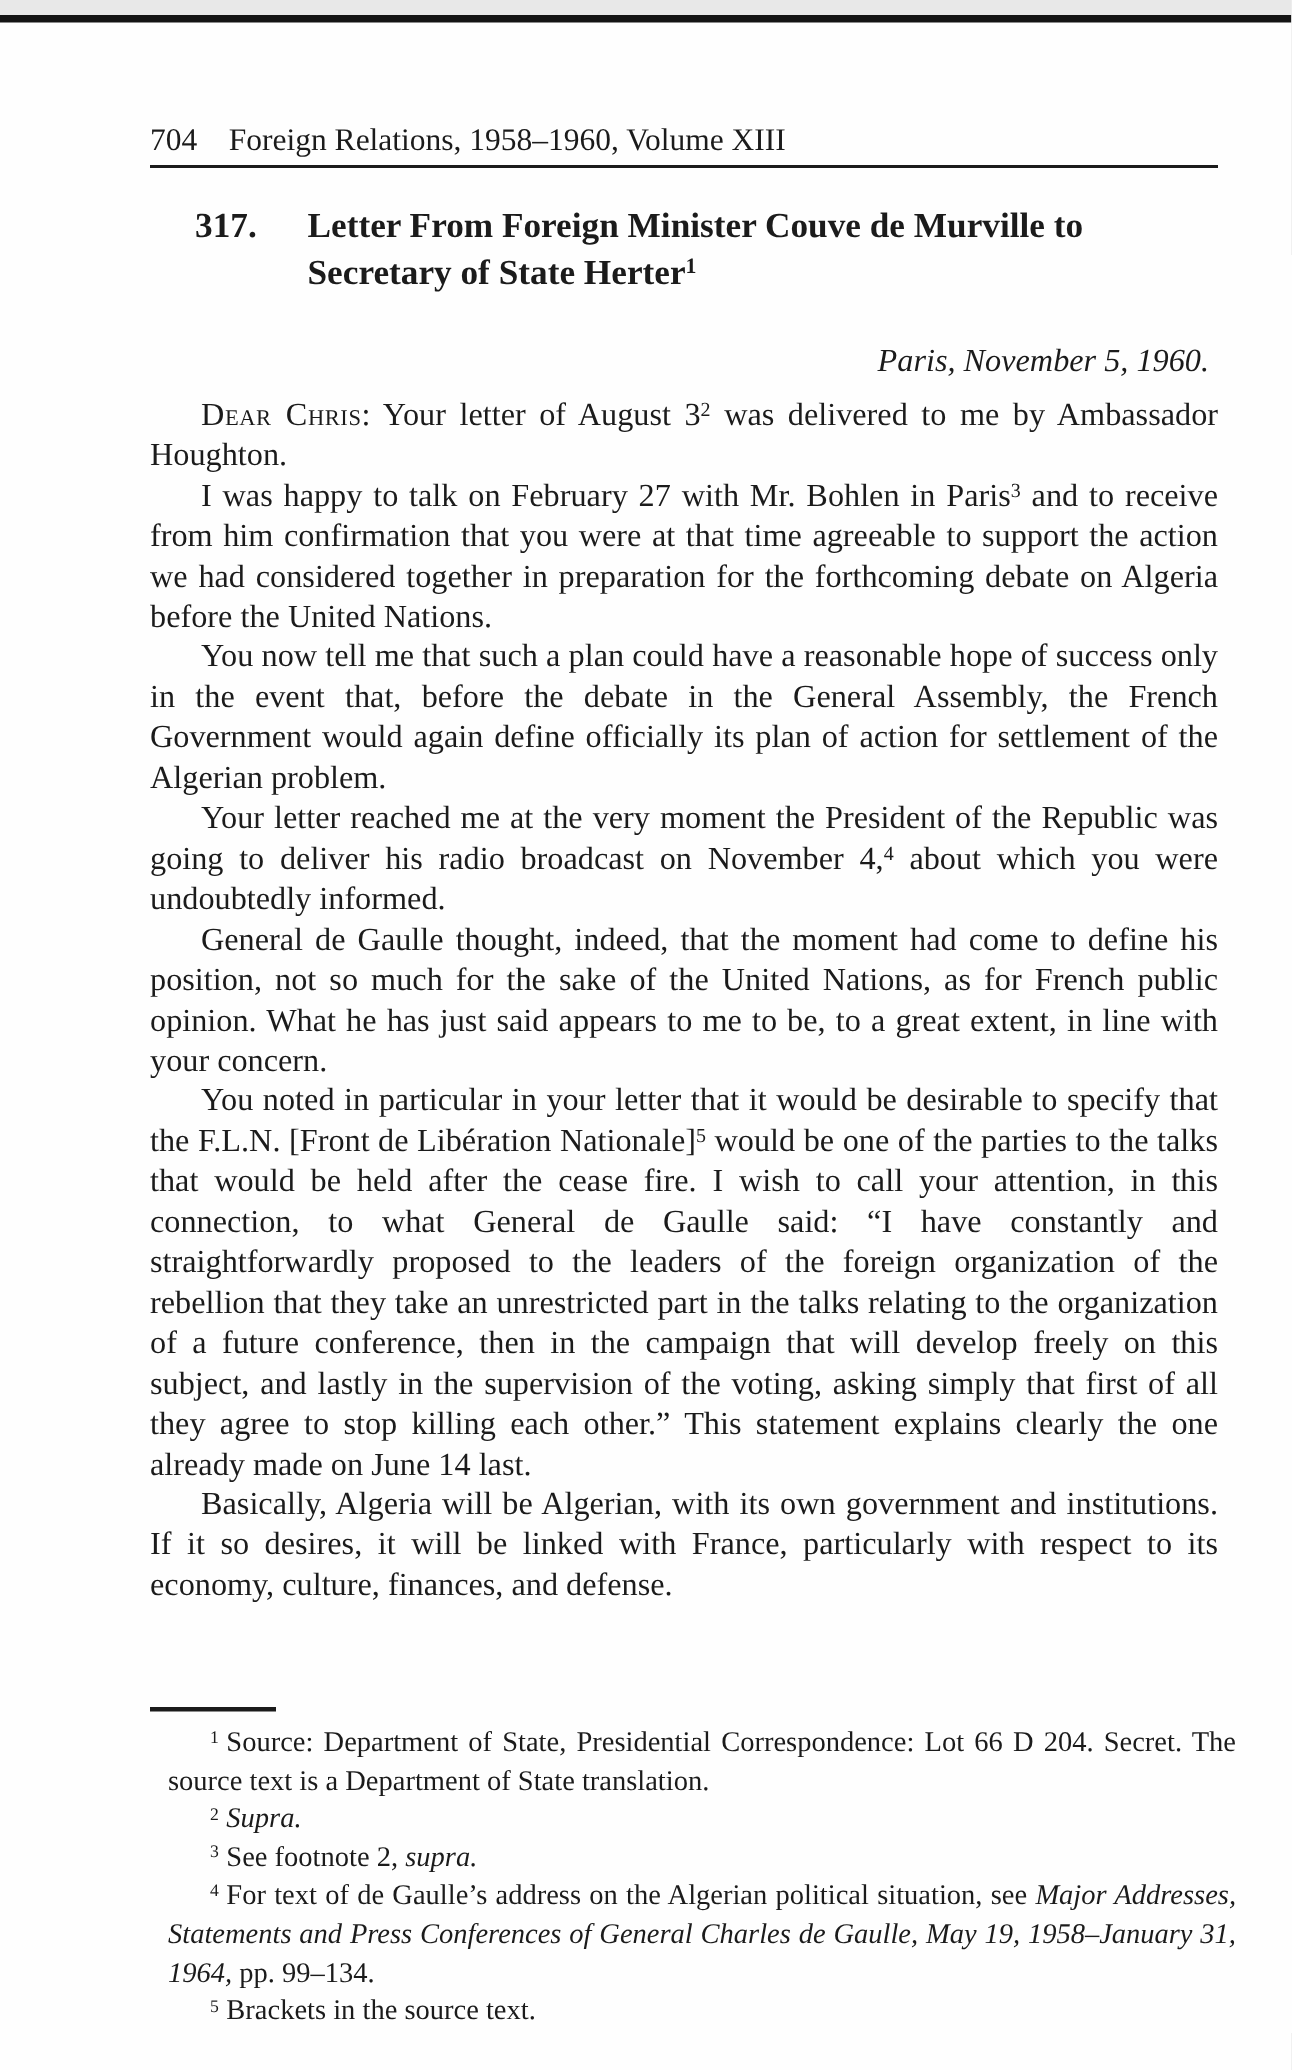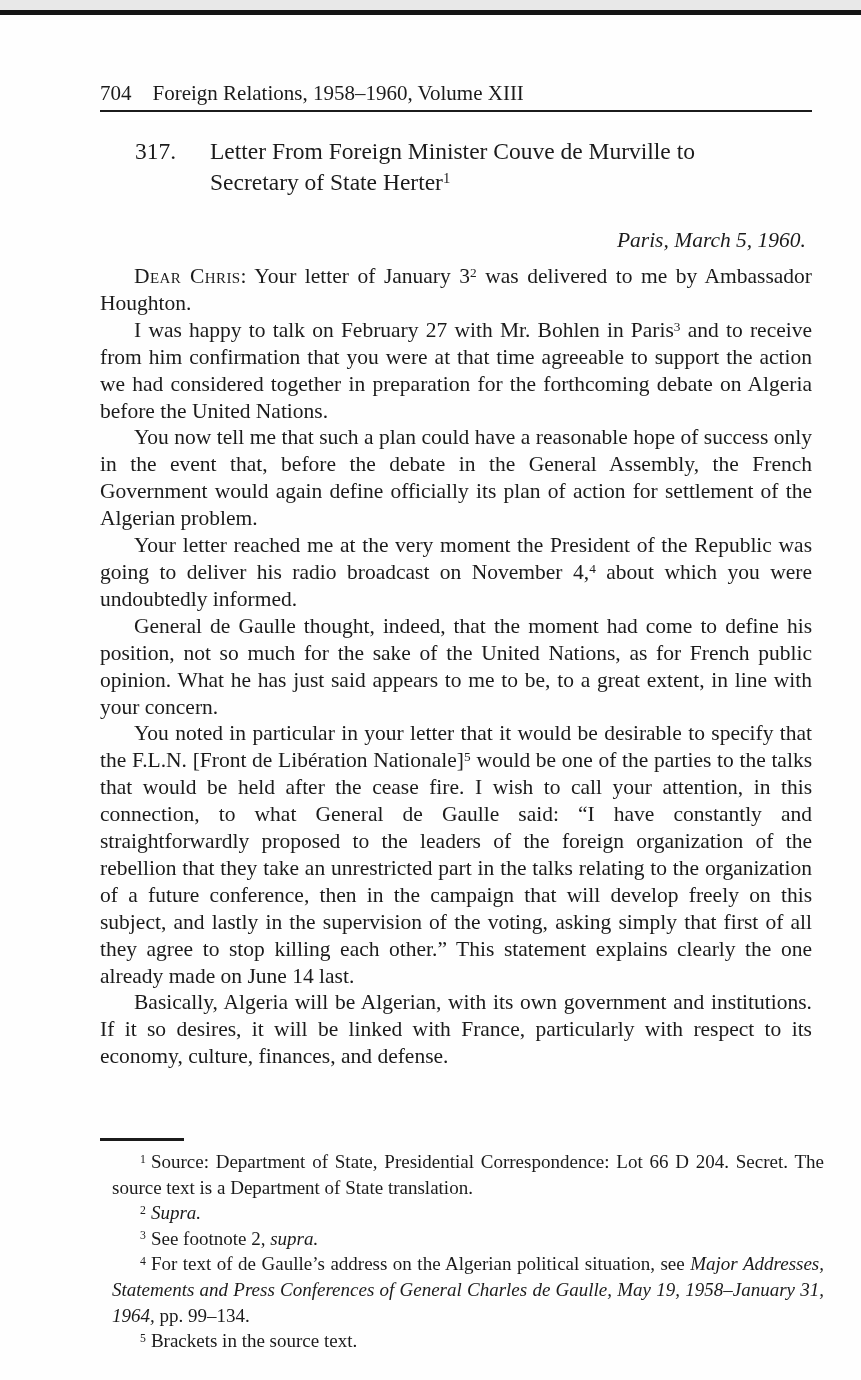--- a/index.html
+++ b/index.html
@@ -28,24 +28,23 @@
     border-bottom: 2.5px solid #1b1b1b;
     padding-bottom: 5px;
     white-space: nowrap;
   }
   .running-head .vol-title { margin-left: 21px; }
   .doc-heading {
     position: absolute;
     top: 126px; left: 130px;
     width: 640px;
     display: flex;
-    font-weight: normal;
+    font-weight: bold;
     font-size: 23.5px;
     line-height: 30.5px;
-    justify-content: flex-end;
   }
   .doc-heading .doc-number { flex: 0 0 75px; }
   .doc-heading .doc-title { flex: 0 1 560px; }
   .dateline {
     position: absolute;
     top: 218px; left: 100px;
     width: 706px;
     text-align: right;
     font-style: italic;
     font-size: 21.5px;
@@ -88,24 +87,24 @@
 
   <div class="running-head">
     <span>704</span><span class="vol-title">Foreign Relations, 1958–1960, Volume XIII</span>
   </div>
 
   <div class="doc-heading">
     <span class="doc-number">317.</span>
     <span class="doc-title"><span>Letter From Foreign Minister Couve de Murville to Secretary of State Herter</span><span class="sup">1</span></span>
   </div>
 
-  <div class="dateline">Paris, March 5, 1960.</div>
+  <div class="dateline">Paris, November 5, 1960.</div>
 
   <div class="body-text">
-    <p><span class="sc">Dear Chris</span><span>: Your letter of January 3</span><span class="sup">2</span><span> was delivered to me by Ambassador Houghton.</span></p>
+    <p><span class="sc">Dear Chris</span><span>: Your letter of August 3</span><span class="sup">2</span><span> was delivered to me by Ambassador Houghton.</span></p>
     <p><span>I was happy to talk on February 27 with Mr. Bohlen in Paris</span><span class="sup">3</span><span> and to receive from him confirmation that you were at that time agreeable to support the action we had considered together in preparation for the forthcoming debate on Algeria before the United Nations.</span></p>
     <p><span>You now tell me that such a plan could have a reasonable hope of success only in the event that, before the debate in the General Assembly, the French Government would again define officially its plan of action for settlement of the Algerian problem.</span></p>
     <p><span>Your letter reached me at the very moment the President of the Republic was going to deliver his radio broadcast on November 4,</span><span class="sup">4</span><span> about which you were undoubtedly informed.</span></p>
     <p><span>General de Gaulle thought, indeed, that the moment had come to define his position, not so much for the sake of the United Nations, as for French public opinion. What he has just said appears to me to be, to a great extent, in line with your concern.</span></p>
     <p><span>You noted in particular in your letter that it would be desirable to specify that the F.L.N. [Front de Libération Nationale]</span><span class="sup">5</span><span> would be one of the parties to the talks that would be held after the cease fire. I wish to call your attention, in this connection, to what General de Gaulle said: “I have constantly and straightforwardly proposed to the leaders of the foreign organization of the rebellion that they take an unrestricted part in the talks relating to the organization of a future conference, then in the campaign that will develop freely on this subject, and lastly in the supervision of the voting, asking simply that first of all they agree to stop killing each other.” This statement explains clearly the one already made on June 14 last.</span></p>
     <p><span>Basically, Algeria will be Algerian, with its own government and institutions. If it so desires, it will be linked with France, particularly with respect to its economy, culture, finances, and defense.</span></p>
   </div>
 
   <div class="footnote-rule"></div>
 

